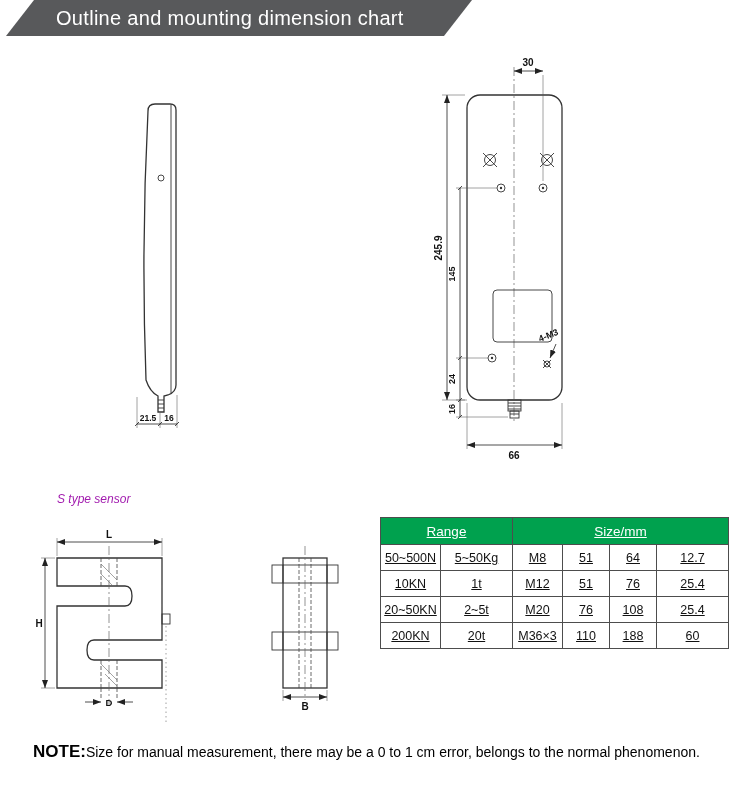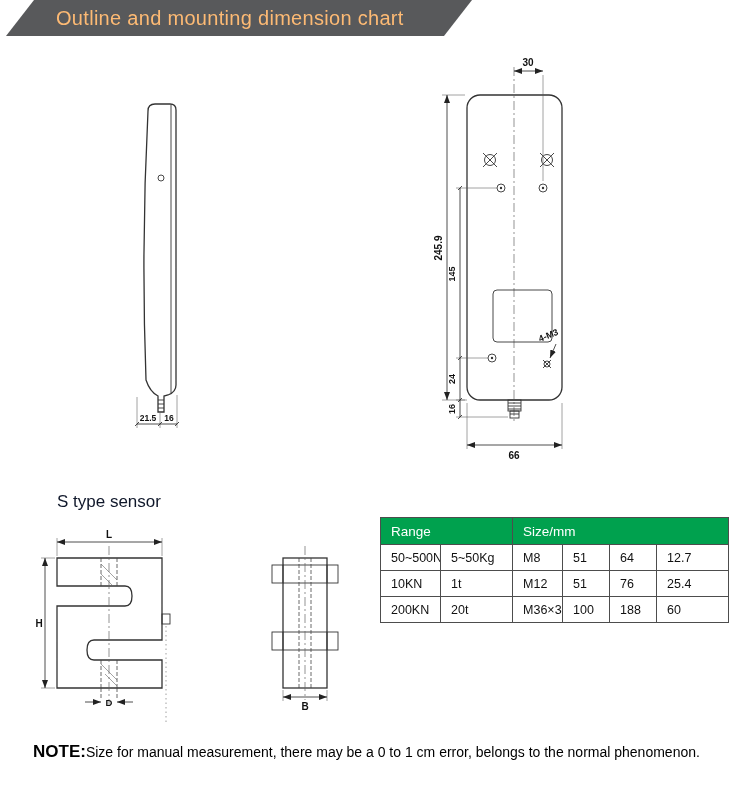--- a/index.html
+++ b/index.html
@@ -13,43 +13,43 @@
   body{
     width:750px;height:794px;position:relative;background:#fff;
     font-family:"Liberation Sans", sans-serif;color:#111;overflow:hidden;
   }
   .abs{position:absolute;}
   
   .banner{
     left:0;top:7;width:472px;height:48px;
     background:var(--banner-bg,#58595b);
     clip-path:polygon(34px 0, 472px 0, 444px 36px, 6px 36px);
-    color:#fdba74;font-size:20px;line-height:36px;padding-left:56px;
+    color:#ffffff;font-size:20px;line-height:36px;padding-left:56px;
     letter-spacing:.3px;white-space:nowrap;
   }
   
   svg{display:block;overflow:visible;}
   .outline{fill:#fff;stroke:#333;stroke-width:1.3;}
   .thin{stroke:#333;stroke-width:.9;fill:none;}
   .dim{stroke:#222;stroke-width:.8;fill:none;}
   .ext{stroke:#555;stroke-width:.55;fill:none;}
   .dash-center{stroke:#666;stroke-width:.7;stroke-dasharray:9 3 2 3;fill:none;}
   .dash-thread{stroke:#444;stroke-width:.8;stroke-dasharray:4 2;fill:none;}
   .dotted{stroke:#888;stroke-width:.8;stroke-dasharray:1.5 3;fill:none;}
   .hatch{stroke:#666;stroke-width:.6;fill:none;}
   .dimtxt{font-family:"Liberation Sans",sans-serif;font-weight:bold;fill:#111;}
   
-  .sensor-title{left:57px;top:492px;font-size:17px;color:#0f172a;}
+  .sensor-title{left:57px;top:492px;font-size:12px;color:#a21caf;font-style:italic;}
   
   .spec-table-wrap{left:380px;top:517px;}
   table.spec{border-collapse:collapse;table-layout:fixed;width:348px;font-size:12.5px;}
   table.spec th,table.spec td{
     border:1px solid var(--table-border,#4d4d4d);
-    text-align:left;vertical-align:middle;height:26px;padding:0 10px;
-    background:#fff;color:#111;font-weight:normal;white-space:nowrap;overflow:hidden;
+    text-align:center;vertical-align:middle;height:26px;padding:0 1px;
+    background:#fff;color:#111;font-weight:normal;white-space:nowrap;overflow:hidden;text-decoration:underline;
   }
   table.spec th.green{
     background:var(--header-green,#00a14e);color:#fff;font-size:13.5px;height:27px;
   }
   
   .note{left:33px;top:742px;white-space:nowrap;font-size:14px;color:#000;}
   .note b{font-size:17px;font-weight:bold;}
 </style>
 </head>
 <body>
@@ -248,24 +248,32 @@
         </tr>
         <tr>
           <td>10KN</td>
           <td>1t</td>
           <td>M12</td>
           <td>51</td>
           <td>76</td>
           <td>25.4</td>
         </tr>
         <tr>
+          <td>20~50KN</td>
+          <td>2~5t</td>
+          <td>M20</td>
+          <td>76</td>
+          <td>108</td>
+          <td>25.4</td>
+        </tr>
+        <tr>
           <td>200KN</td>
           <td>20t</td>
           <td>M36×3</td>
-          <td>100</td>
+          <td>110</td>
           <td>188</td>
           <td>60</td>
         </tr>
       </tbody>
   </table>
 </div>
 
 <div class="abs note">
   <b>NOTE:</b><span>Size for manual measurement, there may be a 0 to 1 cm error, belongs to the normal phenomenon.</span>
 </div>

